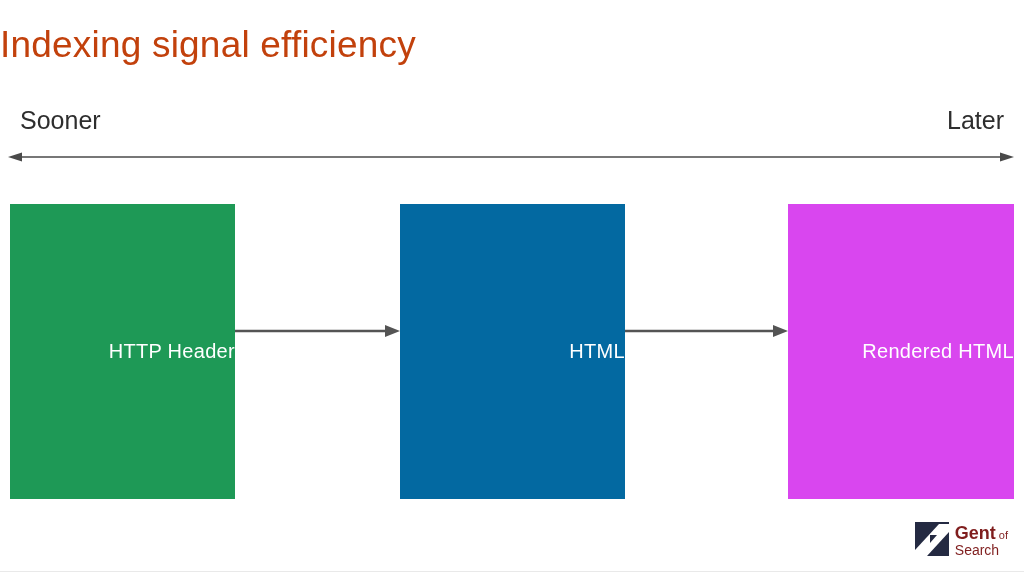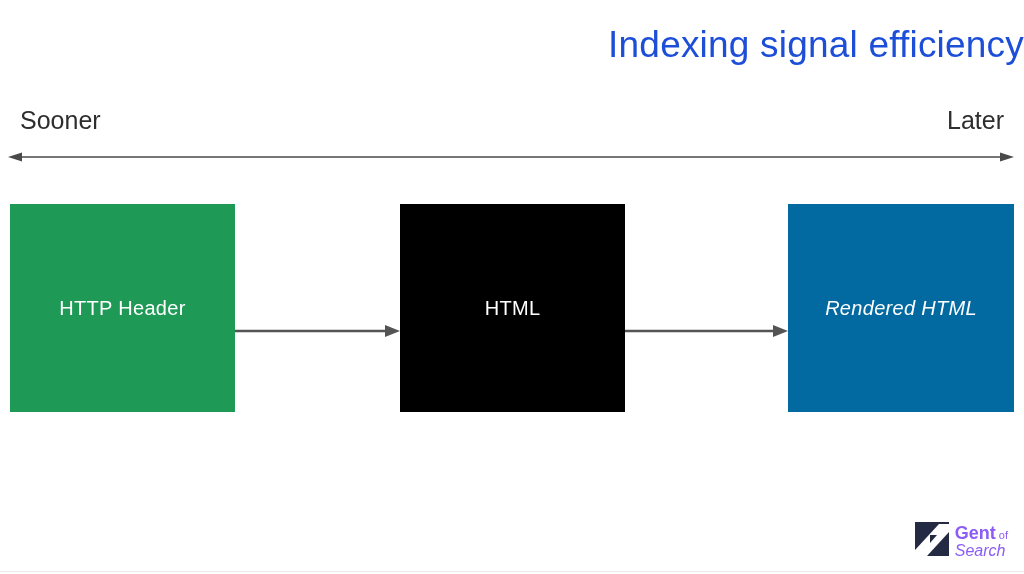--- a/index.html
+++ b/index.html
@@ -5,62 +5,61 @@
   html,body{margin:0;padding:0;background:#ffffff;}
   .stage{
     position:relative;
     width:1024px;height:574px;
     background:#ffffff;
     overflow:hidden;
     font-family:"Liberation Sans", sans-serif;
   }
   .title{
     position:absolute;top:24px;left:0;right:0;
-    text-align:right;
+    text-align:left;
     font-size:37px;font-weight:500;
-    color:#1d4ed8;
+    color:#c2410c;
     letter-spacing:0.2px;
-    margin-left:8px;
   }
   .axis-label{
     position:absolute;top:106px;
     font-size:25px;color:#2e2e2e;
   }
   .axis-label.sooner{left:20px;}
   .axis-label.later{right:20px;margin-left:40px;}
   .timeline-svg{
     position:absolute;left:8px;top:149px;
     width:1006px;height:16px;
   }
   .node{
-    position:absolute;top:204px;height:208px;
-    display:flex;align-items:center;justify-content:center;
+    position:absolute;top:204px;height:295px;
+    display:flex;align-items:center;justify-content:flex-end;
   }
   .node span{
     color:#ffffff;font-size:20px;letter-spacing:0.3px;
   }
   .node.n1{left:10px;width:225px;}
   .node.n2{left:400px;width:225px;}
   .node.n3{left:788px;width:226px;}
   .connector-svg{
     position:absolute;top:323px;height:16px;
   }
   .connector-svg.c1{left:235px;width:165px;}
   .connector-svg.c2{left:625px;width:163px;}
   .logo{
     position:absolute;right:16px;top:522px;
     display:flex;align-items:flex-start;gap:6px;
   }
   .logo-mark{width:34px;height:34px;display:block;}
   .logo-text{
-    line-height:1.0;color:#8b5cf6;padding-top:2px;
+    line-height:1.0;color:#7f1d1d;padding-top:2px;
   }
   .logo-line1{font-size:18px;font-weight:700;}
   .logo-line1 .of{font-size:11px;font-weight:400;margin-left:3px;}
-  .logo-line2{font-size:16px;font-weight:400;margin-top:1px;font-style:italic;}
+  .logo-line2{font-size:14px;font-weight:400;margin-top:1px;}
   .bottom-divider{
     position:absolute;left:0;right:0;bottom:2px;height:1px;
     background:#e9e9e9;
   }
 </style>
 </head>
 <body>
 
 <div class="stage">
 
@@ -77,30 +76,30 @@
 
   <div class="node n1" style="background: rgb(30, 153, 86);">
     <span>HTTP Header</span>
   </div>
 
   <svg class="connector-svg c1" viewBox="0 0 165 16" aria-hidden="true">
     <line x1="0" y1="8" x2="151" y2="8" stroke="#545454" stroke-width="2.6"></line>
     <polygon points="150,2 165,8 150,14" fill="#545454"></polygon>
   </svg>
 
-  <div class="node n2" style="background: #000000;">
+  <div class="node n2" style="background: #0369a1;">
     <span>HTML</span>
   </div>
 
   <svg class="connector-svg c2" viewBox="0 0 163 16" aria-hidden="true">
     <line x1="0" y1="8" x2="149" y2="8" stroke="#545454" stroke-width="2.6"></line>
     <polygon points="148,2 163,8 148,14" fill="#545454"></polygon>
   </svg>
 
-  <div class="node n3" style="background: #0369a1; font-style: italic;">
+  <div class="node n3" style="background: #d946ef;">
     <span>Rendered HTML</span>
   </div>
 
   <div class="logo">
     <svg class="logo-mark" viewBox="0 0 34 34" aria-hidden="true">
       <rect x="0" y="0" width="34" height="34" fill="#242a42"></rect>
       <polygon points="24,2 34,2 34,10 12,34 0,34 0,28" fill="#ffffff"></polygon>
       <polygon points="15,13 22,13 15,21" fill="#242a42"></polygon>
     </svg>
     <div class="logo-text">

